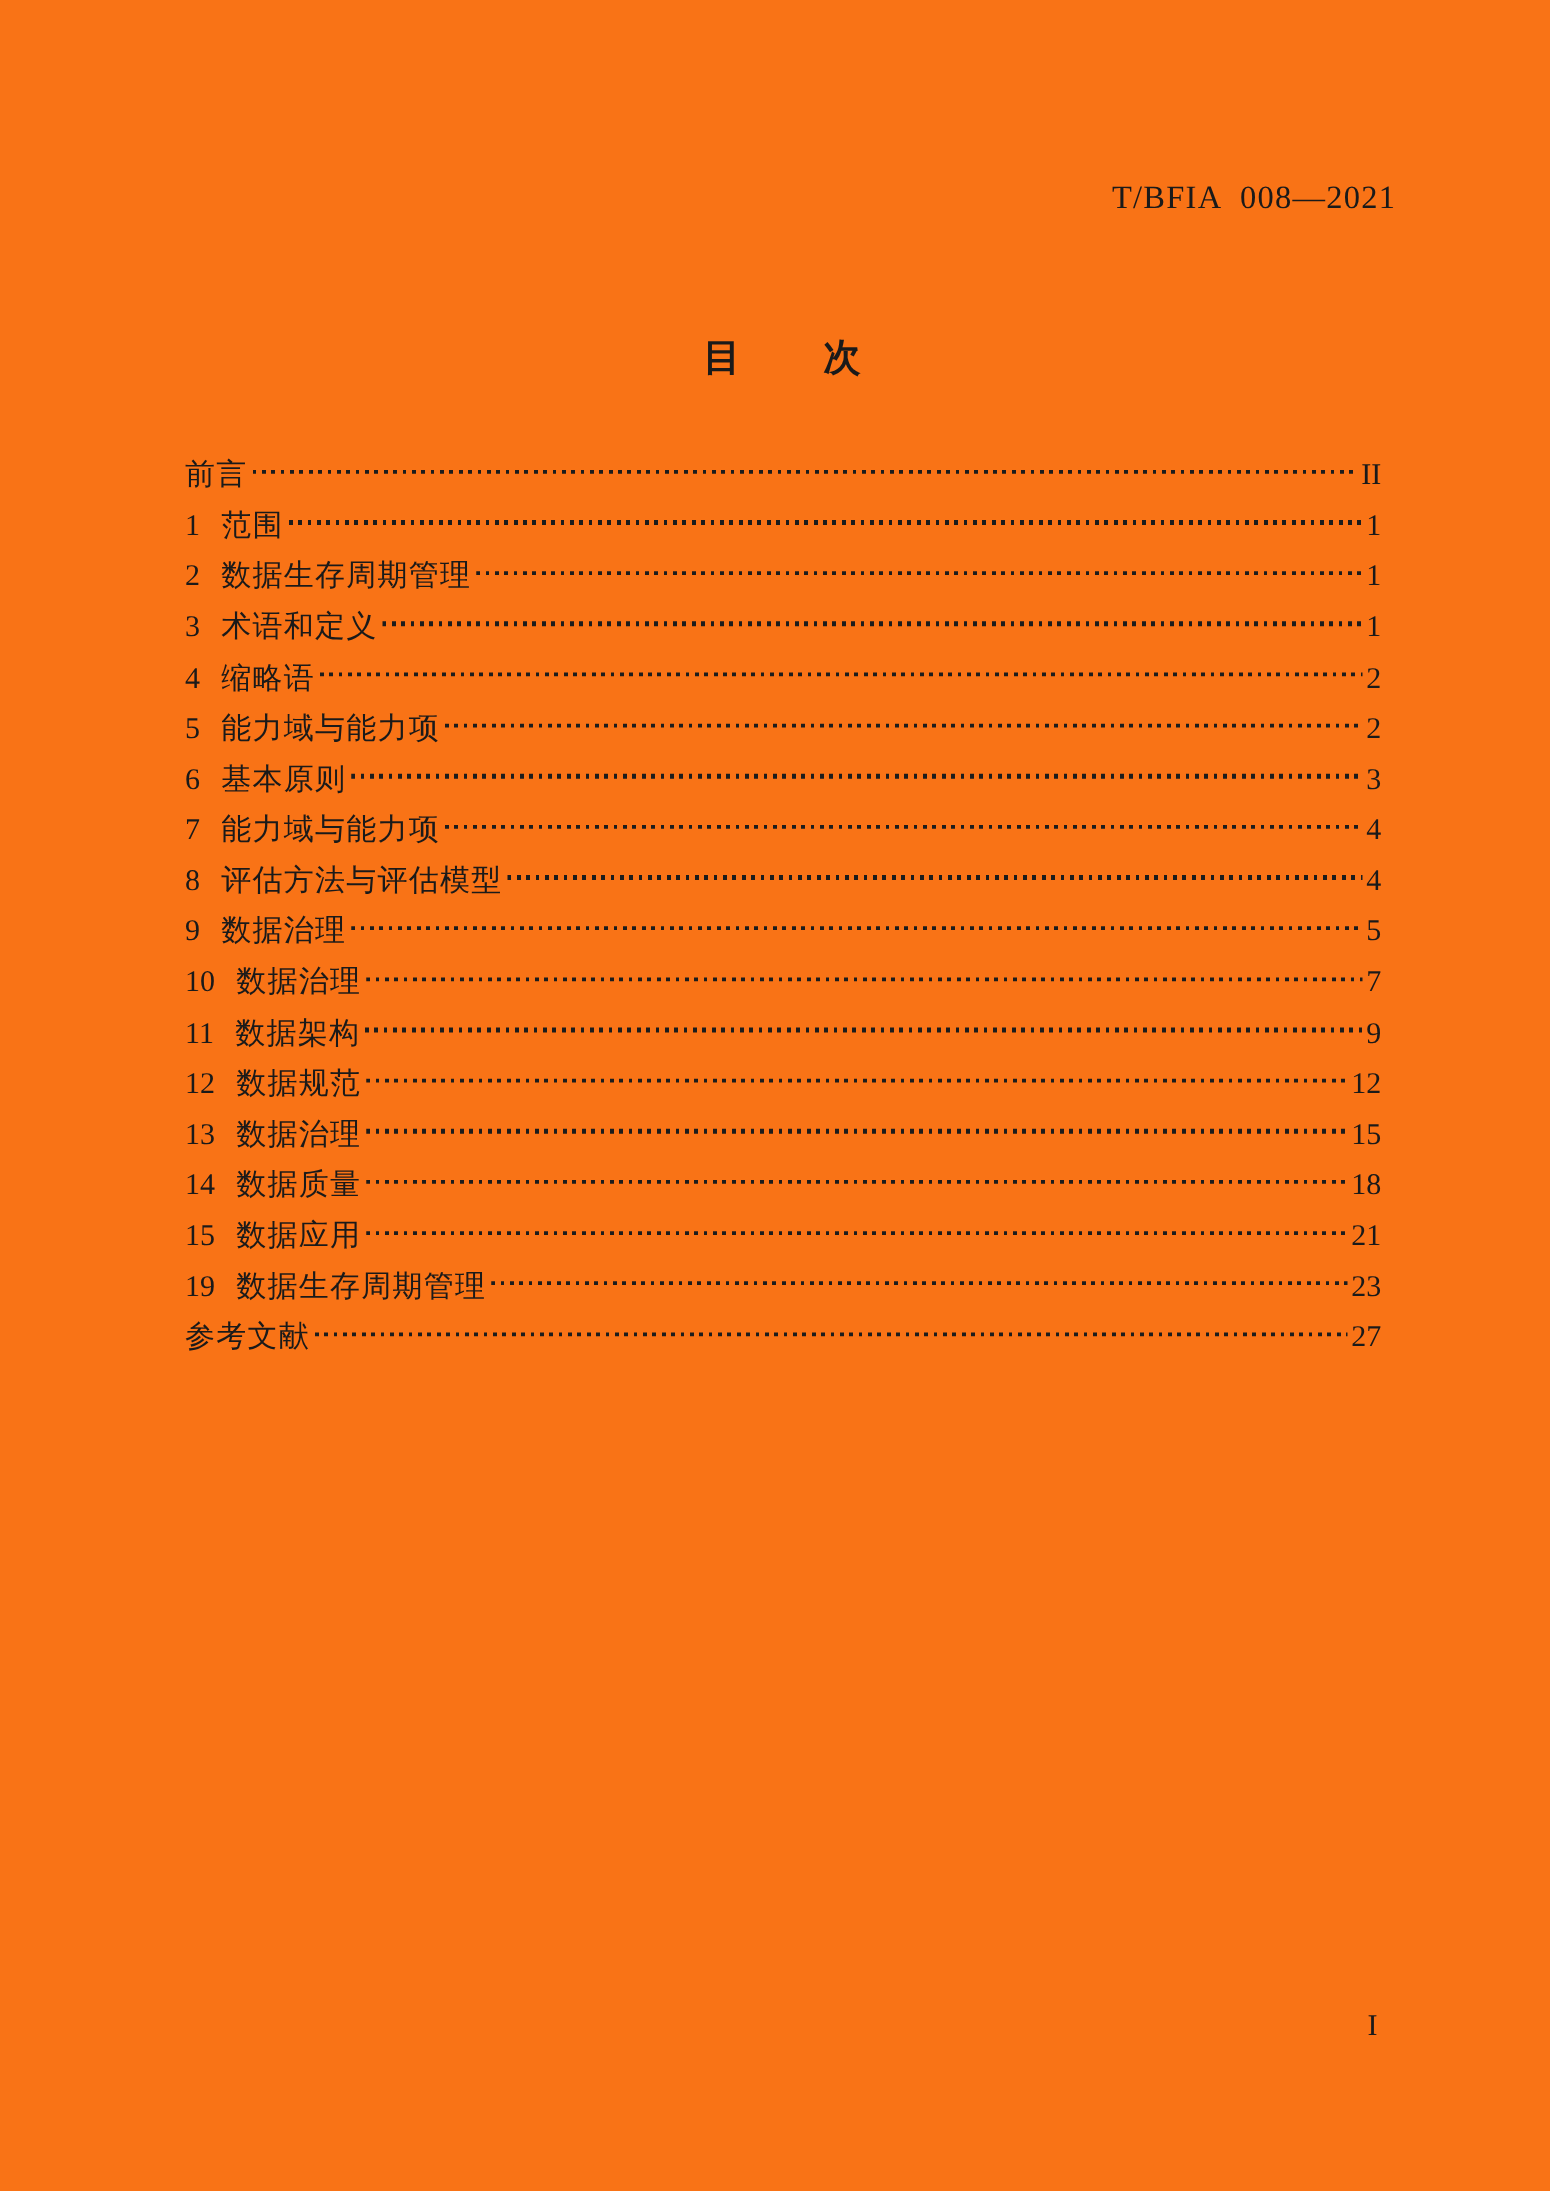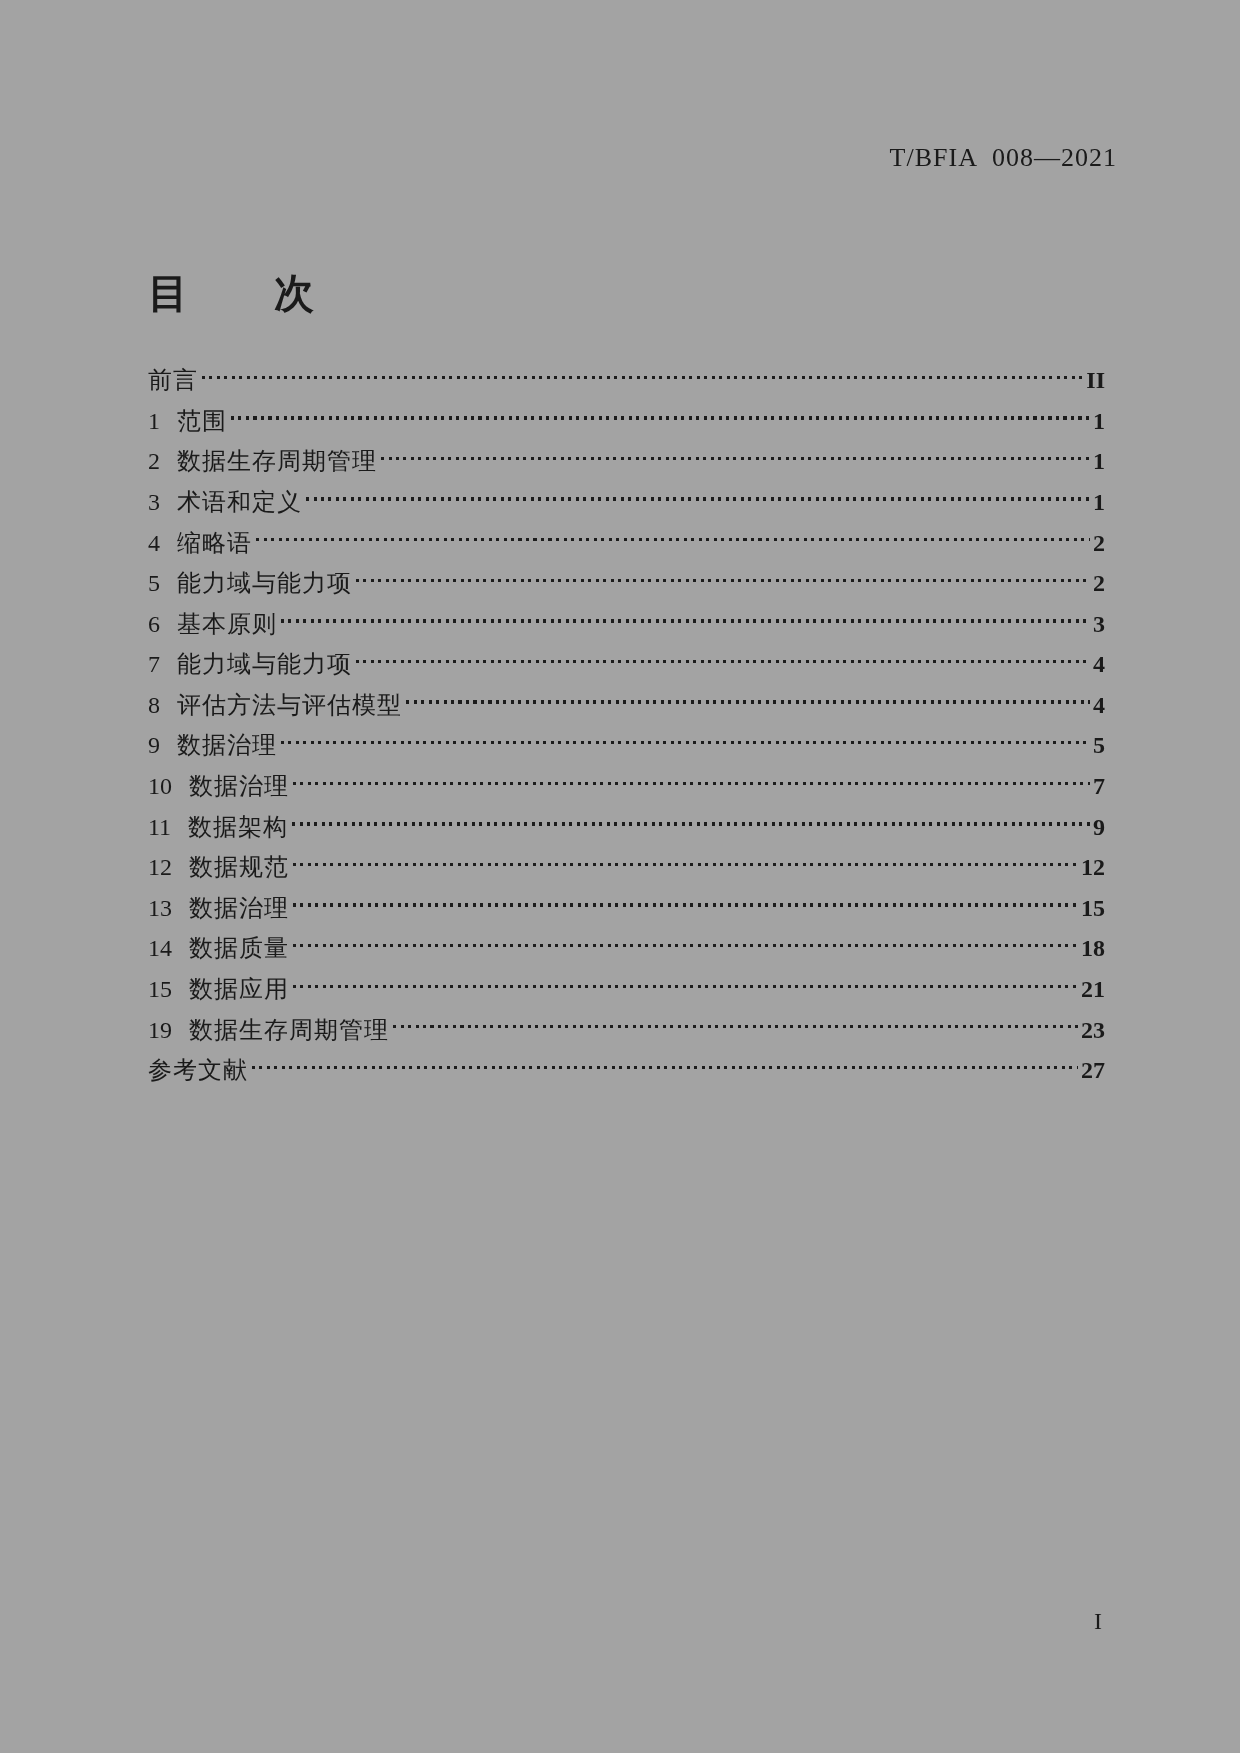--- a/index.html
+++ b/index.html
@@ -4,42 +4,43 @@
 <style>
   html, body {
     margin: 0;
     padding: 0;
     background: #ffffff;
   }
   .page {
     position: relative;
     width: 1240px;
     height: 1753px;
-    background: #a3a3a3;
+    background: #f97316;
     color: #1a1a1a;
     font-family: "Liberation Serif", "DejaVu Serif", serif;
     overflow: hidden;
   }
   .doc-code {
     position: absolute;
     top: 143px;
     right: 123px;
     font-size: 26px;
     letter-spacing: 1px;
     word-spacing: 8px;
     white-space: pre;
   }
   .page-title {
     position: absolute;
     top: 266px;
     left: 148px;
     width: 957px;
+    text-align: center;
     font-family: "Liberation Sans", "DejaVu Sans", sans-serif;
     font-weight: bold;
-    font-size: 40px;
+    font-size: 30px;
     white-space: pre;
     letter-spacing: 2px;
   }
   .toc-list {
     position: absolute;
     top: 360px;
     left: 148px;
     width: 957px;
   }
   .toc-row {
@@ -58,21 +59,20 @@
     letter-spacing: 1px;
   }
   .dots {
     flex: 1;
     height: 3.4px;
     margin: 0 3px 6px 4px;
     background-image: repeating-linear-gradient(90deg, #1c1c1c 0px, #1c1c1c 3px, transparent 3px, transparent 7.5px);
   }
   .toc-page {
     white-space: nowrap;
-    font-weight: bold;
   }
   .footer-page-num {
     position: absolute;
     top: 1608px;
     right: 138px;
     font-size: 24px;
   }
 </style>
 </head>
 <body>

